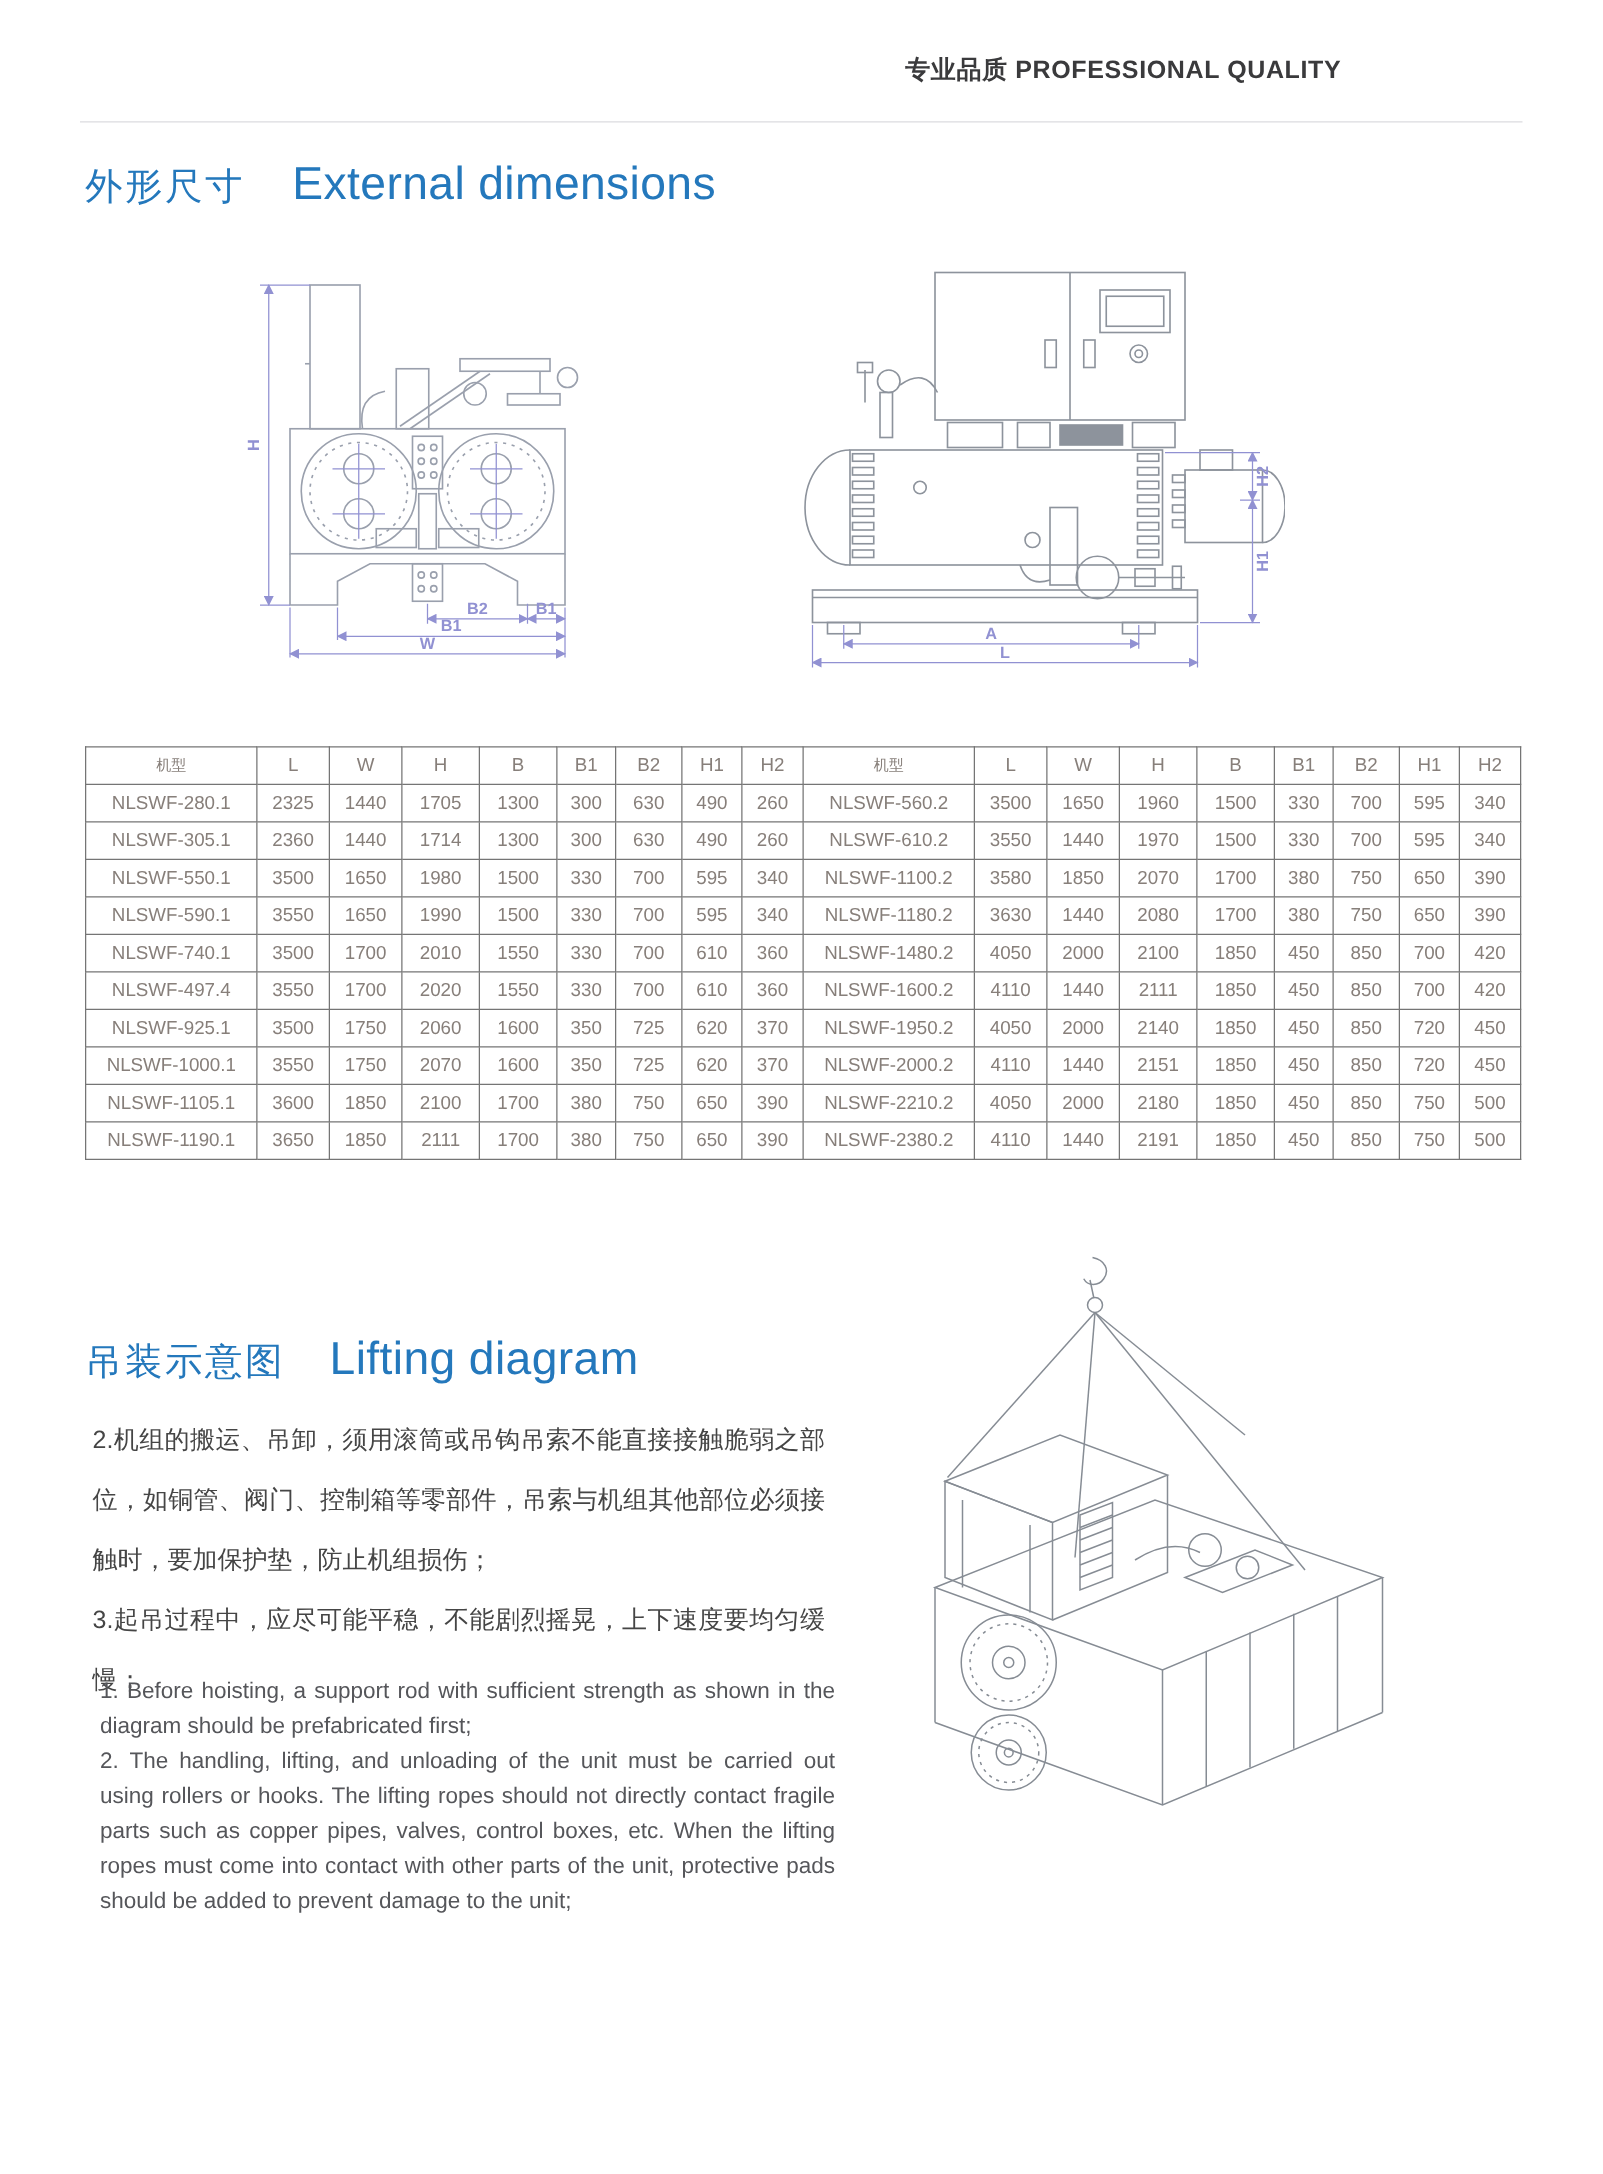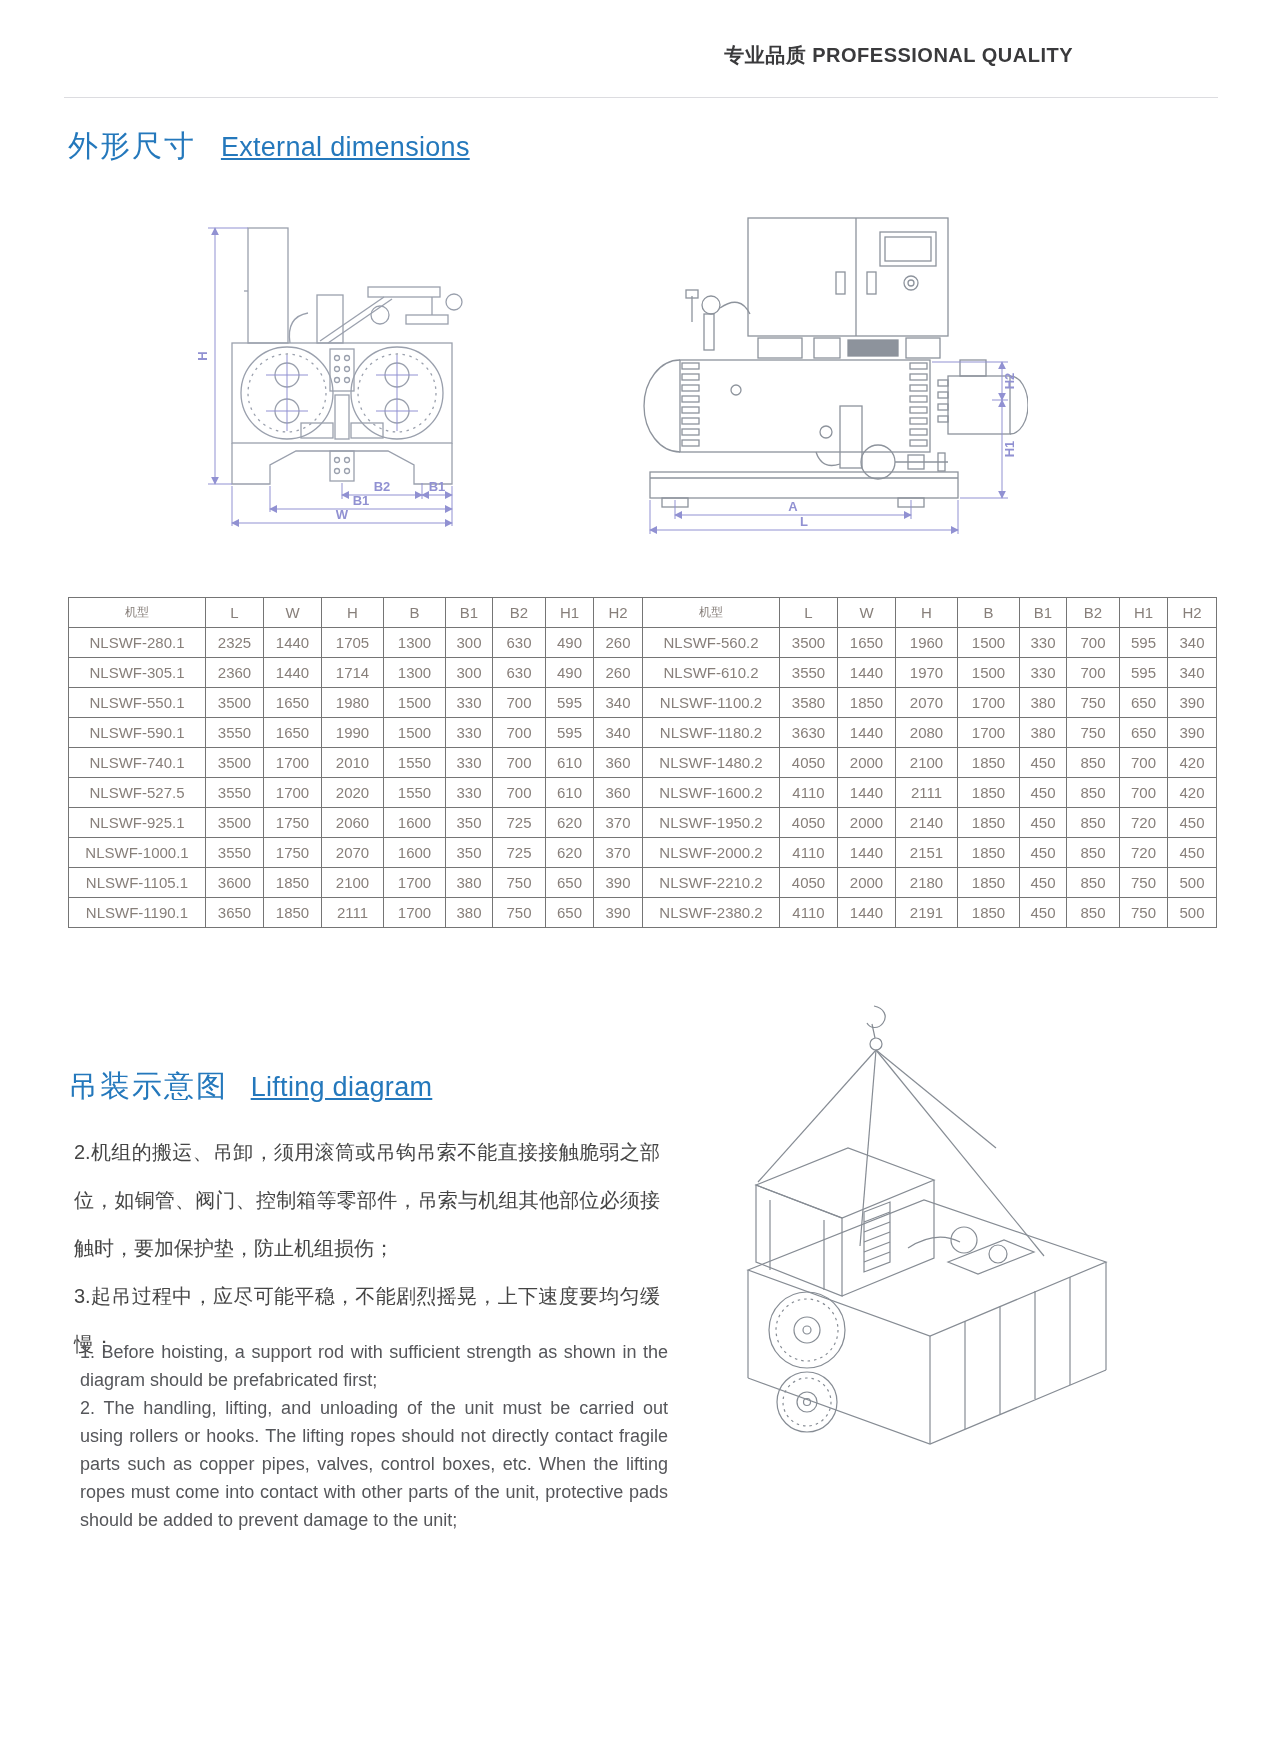--- a/index.html
+++ b/index.html
@@ -11,21 +11,21 @@
   .header-text {
     position:absolute; top:42px; right:209px;
     font-size:20px; font-weight:600; letter-spacing:0.5px; color:#3a3a3c;
   }
   .header-line {
     position:absolute; left:64px; right:64px; top:97px;
     border-top:1px solid #dcdce0;
   }
   .section-title { position:absolute; left:68px; color:#2478bc; font-weight:500; }
   .section-title .zh { font-size:30px; letter-spacing:2px; }
-  .section-title .en { font-size:27px; margin-left:16px; letter-spacing:0.3px;text-decoration:underline; }
+  .section-title .en { font-size:37px; margin-left:29px; letter-spacing:0.3px; }
   .t1 { top:126px; }
   .t2 { top:1066px; }
 
   .front-view { position:absolute; left:170px; top:203px; width:345px; height:330px; }
   .side-view  { position:absolute; left:608px; top:210px; width:420px; height:330px; }
   .lifting-view { position:absolute; left:712px; top:1000px; width:430px; height:450px; }
 
   .dim-table {
     position:absolute; left:68px; top:597px; width:1148px;
     border-collapse:collapse; table-layout:fixed;
@@ -358,21 +358,21 @@
           <td class="num-col">4050</td>
           <td class="num-col">2000</td>
           <td class="num-col">2100</td>
           <td class="num-col">1850</td>
           <td class="num-col">450</td>
           <td class="num-col">850</td>
           <td class="num-col">700</td>
           <td class="num-col">420</td>
         </tr>
         <tr>
-          <td class="model-col">NLSWF-527.5</td>
+          <td class="model-col">NLSWF-497.4</td>
           <td class="num-col">3550</td>
           <td class="num-col">1700</td>
           <td class="num-col">2020</td>
           <td class="num-col">1550</td>
           <td class="num-col">330</td>
           <td class="num-col">700</td>
           <td class="num-col">610</td>
           <td class="num-col">360</td>
           <td class="model-col">NLSWF-1600.2</td>
           <td class="num-col">4110</td>

